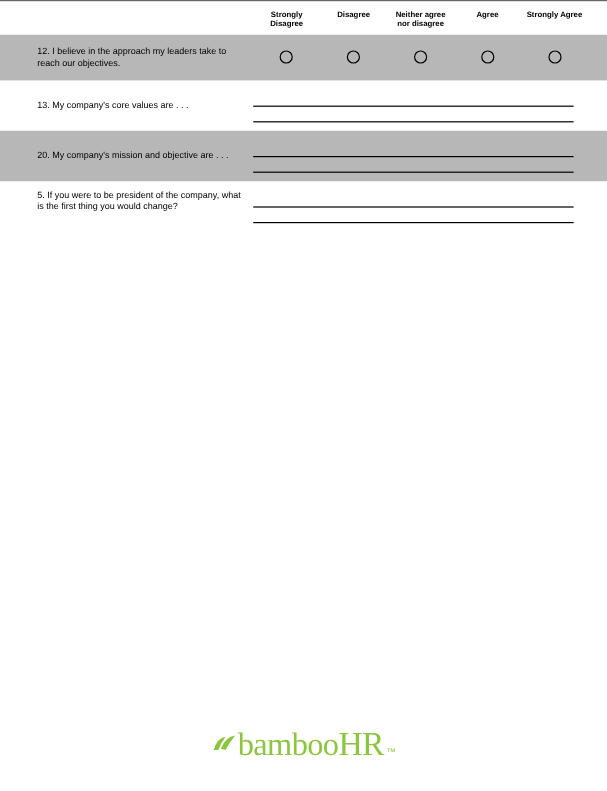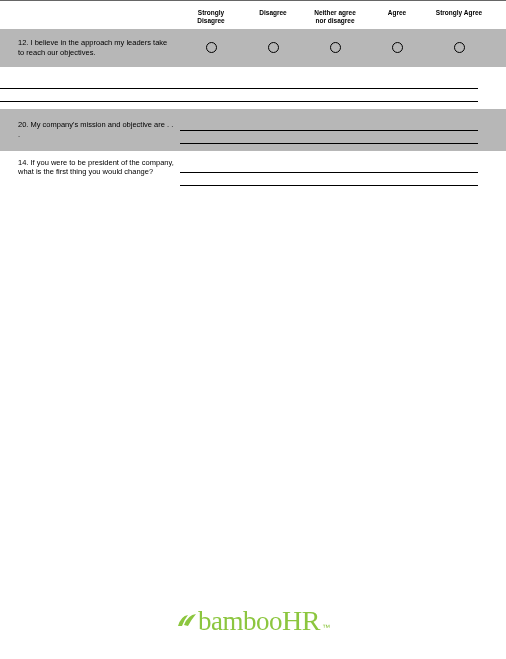--- a/index.html
+++ b/index.html
@@ -11,22 +11,22 @@
     position: relative;
     border-top: 1px solid #666;
   }
   .header-row {
     display: flex;
     padding: 8px 0 4px 0;
   }
   .q-col {
     width: 180px;
     flex-shrink: 0;
-    padding-left: 18px;
     padding-right: 6px;
+    margin-left: 31px;
   }
   .scale-col {
     flex: 1;
     display: flex;
     justify-content: space-around;
     padding-right: 16px;
   }
   .scale-label {
     font-size: 6.5px;
     font-weight: bold;
@@ -123,39 +123,42 @@
   <div class="radio-set">
     <div class="radio"></div>
     <div class="radio"></div>
     <div class="radio"></div>
     <div class="radio"></div>
     <div class="radio"></div>
   </div>
 </div>
 
 <div class="row">
+  <div class="q-col">
+      <div class="q-text">13. My company's core values are . . .</div>
+    </div>
   <div class="lines-col">
     <div class="line"></div>
     <div class="line"></div>
   </div>
 </div>
 
 <div class="row shaded">
   <div class="q-col">
       <div class="q-text">20. My company's mission and objective are . . .</div>
     </div>
   <div class="lines-col">
     <div class="line"></div>
     <div class="line"></div>
   </div>
 </div>
 
 <div class="row" style="align-items:flex-start;">
   <div class="q-col">
-      <div class="q-text">14. If you were to be president of the company, what is the first thing you would change?</div>
+      <div class="q-text">5. If you were to be president of the company, what is the first thing you would change?</div>
     </div>
   <div class="lines-col">
     <div class="line"></div>
     <div class="line"></div>
   </div>
 </div>
 
 <div class="footer">
   <div class="logo">
     <span class="leaf">

